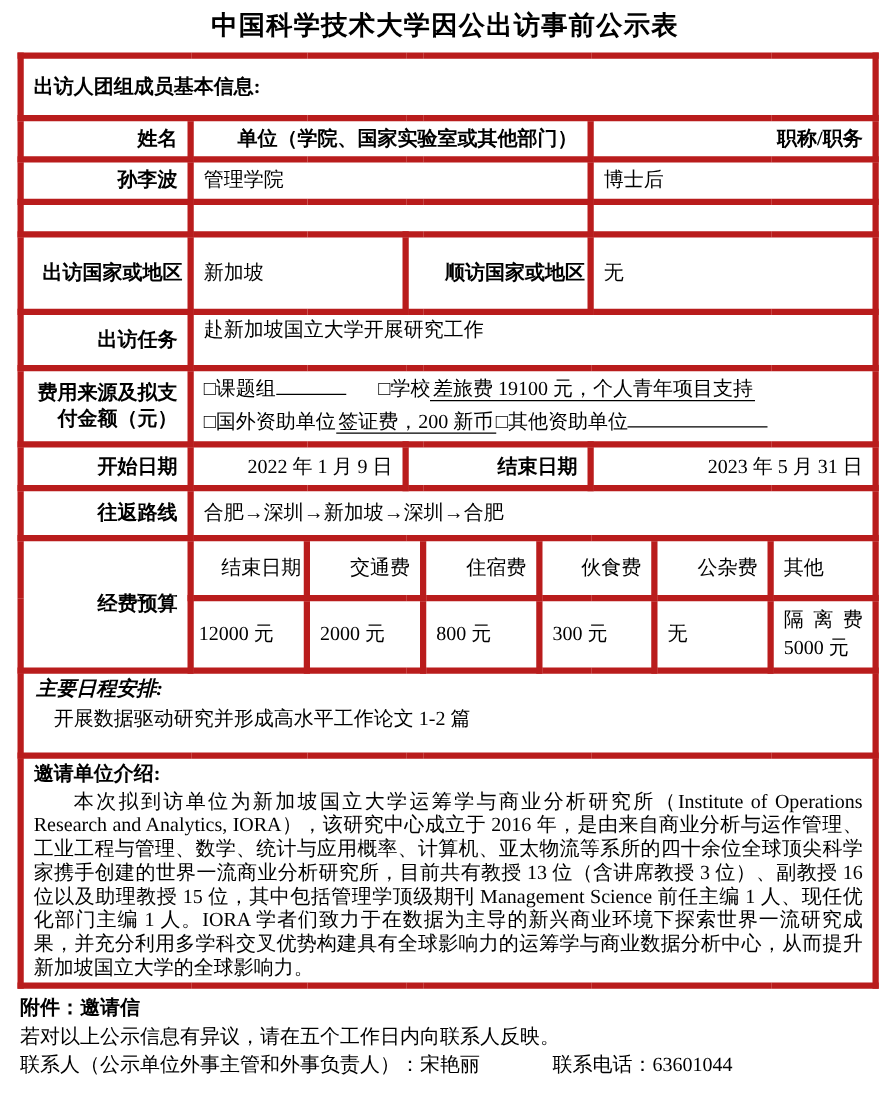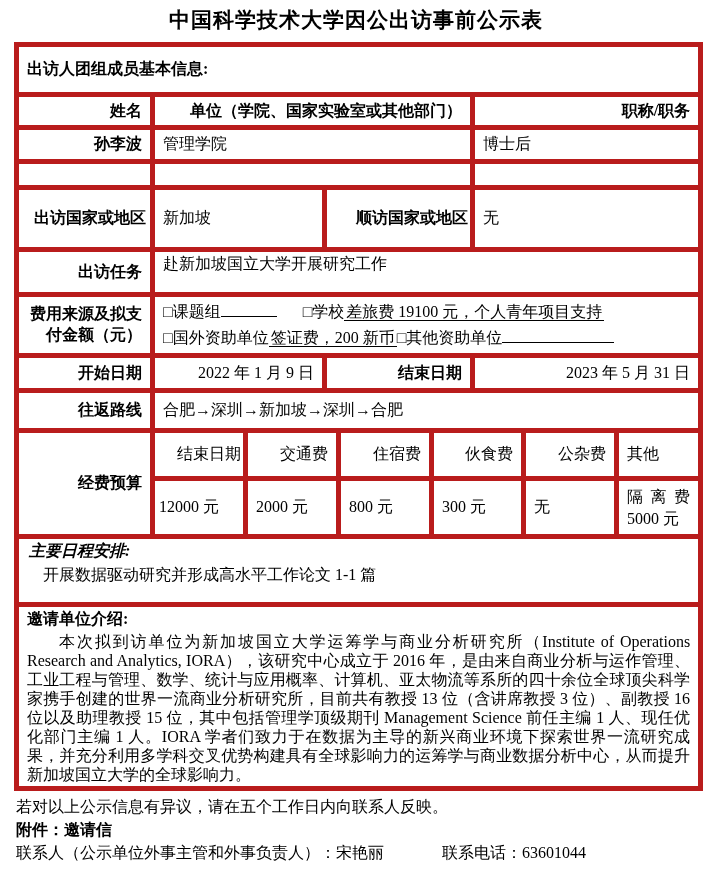--- a/index.html
+++ b/index.html
@@ -135,35 +135,35 @@
       <td colspan="2" class="l">2000 元</td>
       <td class="l">800 元</td>
       <td colspan="2" class="l">300 元</td>
       <td class="l">无</td>
       <td class="other-val">隔离费 5000 元</td>
     </tr>
 
     <tr class="r12">
       <td colspan="9" class="top sect-cell">
         <div class="b sched-label">主要日程安排:</div>
-        <div class="sched-val">开展数据驱动研究并形成高水平工作论文 1-1 篇</div>
+        <div class="sched-val">开展数据驱动研究并形成高水平工作论文 1-2 篇</div>
       </td>
     </tr>
 
     <tr>
       <td colspan="9" class="top sect-cell">
         <div class="b">邀请单位介绍:</div>
         <p class="para">本次拟到访单位为新加坡国立大学运筹学与商业分析研究所（Institute of Operations Research and Analytics, IORA），该研究中心成立于 2016 年，是由来自商业分析与运作管理、工业工程与管理、数学、统计与应用概率、计算机、亚太物流等系所的四十余位全球顶尖科学家携手创建的世界一流商业分析研究所，目前共有教授 13 位（含讲席教授 3 位）、副教授 16 位以及助理教授 15 位，其中包括管理学顶级期刊 Management Science 前任主编 1 人、现任优化部门主编 1 人。IORA 学者们致力于在数据为主导的新兴商业环境下探索世界一流研究成果，并充分利用多学科交叉优势构建具有全球影响力的运筹学与商业数据分析中心，从而提升新加坡国立大学的全球影响力。</p>
       </td>
     </tr>
   </tbody>
     </table>
 
   <div class="footer">
+    <div class="row b">附件：邀请信</div>
     <div class="row">若对以上公示信息有异议，请在五个工作日内向联系人反映。</div>
-    <div class="row b">附件：邀请信</div>
     <div class="row">
       <span>联系人（公示单位外事主管和外事负责人）：</span><span>宋艳丽</span><span class="spacer"></span><span>联系电话：</span><span>63601044</span>
     </div>
 
   </div>
 
 </div>
 
 </body></html>

